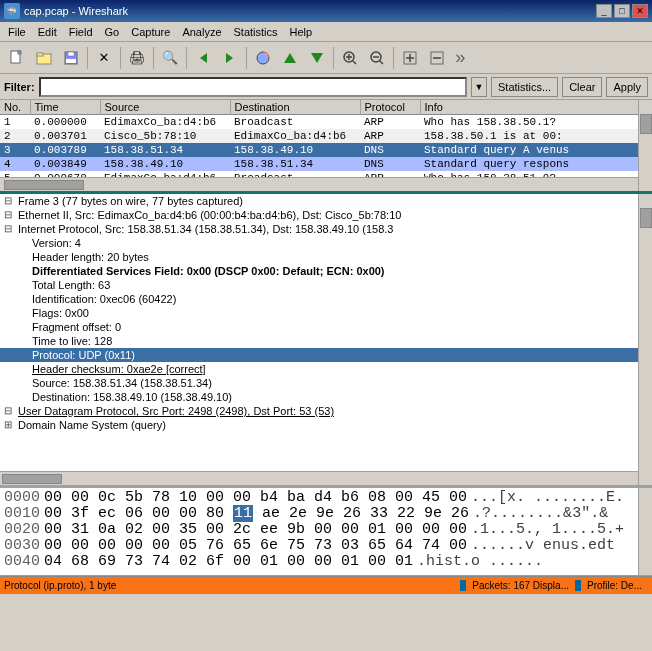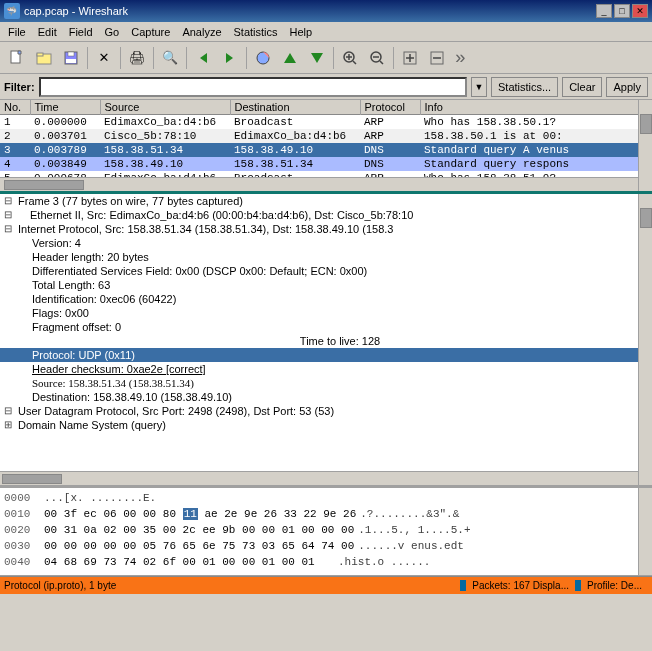--- a/index.html
+++ b/index.html
@@ -181,21 +181,21 @@
       flex-shrink: 0;
       font-size: 10px;
       cursor: pointer;
     }
 
     
     #hex-dump {
       background: white;
       height: 88px;
       overflow: hidden;
-      font-size: 11px;
+      font-size: 15px;
       font-family: 'Courier New', monospace;
       padding: 2px 4px;
       position: relative;
     }
     .hex-row {
       display: flex;
       gap: 4px;
       line-height: 16px;
     }
     .hex-offset { color: #606060; min-width: 36px; }
@@ -418,96 +418,97 @@
 </div>
 
 <div id="packet-detail" style="position:relative; overflow:hidden;">
   <div id="detail-content">
       <div class="detail-row" style="padding-left: 4px;">
         <span class="detail-expand" style="color: rgb(68, 68, 68);">⊟</span>
         <span style="overflow: hidden; text-overflow: ellipsis; white-space: nowrap;">Frame 3 (77 bytes on wire, 77 bytes captured)</span>
       </div>
       <div class="detail-row" style="padding-left: 4px;">
         <span class="detail-expand" style="color: rgb(68, 68, 68);">⊟</span>
-        <span style="overflow: hidden; text-overflow: ellipsis; white-space: nowrap; margin-left: 12px;">Ethernet II, Src: EdimaxCo_ba:d4:b6 (00:00:b4:ba:d4:b6), Dst: Cisco_5b:78:10</span>
+        <span style="overflow: hidden; text-overflow: ellipsis; white-space: nowrap;">Ethernet II, Src: EdimaxCo_ba:d4:b6 (00:00:b4:ba:d4:b6), Dst: Cisco_5b:78:10</span>
       </div>
       <div class="detail-row" style="padding-left: 4px;">
         <span class="detail-expand" style="color: rgb(68, 68, 68);">⊟</span>
         <span style="overflow: hidden; text-overflow: ellipsis; white-space: nowrap;">Internet Protocol, Src: 158.38.51.34 (158.38.51.34), Dst: 158.38.49.10 (158.3</span>
       </div>
       <div class="detail-row" style="padding-left: 18px;">
         <span class="detail-expand"> </span>
         <span style="overflow: hidden; text-overflow: ellipsis; white-space: nowrap;">Version: 4</span>
       </div>
       <div class="detail-row" style="padding-left: 18px;">
         <span class="detail-expand"> </span>
         <span style="overflow: hidden; text-overflow: ellipsis; white-space: nowrap;">Header length: 20 bytes</span>
       </div>
       <div class="detail-row" style="padding-left: 18px;">
         <span class="detail-expand"> </span>
-        <span style="overflow: hidden; text-overflow: ellipsis; white-space: nowrap;">Differentiated Services Field: 0x00 (DSCP 0x00: Default; ECN: 0x00)</span>
+        <span style="overflow: hidden; text-overflow: ellipsis; white-space: nowrap; font-weight: bold;">Differentiated Services Field: 0x00 (DSCP 0x00: Default; ECN: 0x00)</span>
       </div>
       <div class="detail-row" style="padding-left: 18px;">
         <span class="detail-expand"> </span>
         <span style="overflow: hidden; text-overflow: ellipsis; white-space: nowrap;">Total Length: 63</span>
       </div>
       <div class="detail-row" style="padding-left: 18px;">
         <span class="detail-expand"> </span>
         <span style="overflow: hidden; text-overflow: ellipsis; white-space: nowrap;">Identification: 0xec06 (60422)</span>
       </div>
       <div class="detail-row" style="padding-left: 18px;">
         <span class="detail-expand"> </span>
         <span style="overflow: hidden; text-overflow: ellipsis; white-space: nowrap;">Flags: 0x00</span>
       </div>
       <div class="detail-row" style="padding-left: 18px;">
         <span class="detail-expand"> </span>
         <span style="overflow: hidden; text-overflow: ellipsis; white-space: nowrap;">Fragment offset: 0</span>
       </div>
-      <div class="detail-row" style="padding-left: 18px; justify-content: center;">
+      <div class="detail-row" style="padding-left: 18px;">
         <span class="detail-expand"> </span>
         <span style="overflow: hidden; text-overflow: ellipsis; white-space: nowrap;">Time to live: 128</span>
       </div>
       <div class="detail-row highlighted" style="padding-left: 18px;">
         <span class="detail-expand"> </span>
         <span style="overflow: hidden; text-overflow: ellipsis; white-space: nowrap;">Protocol: UDP (0x11)</span>
       </div>
       <div class="detail-row" style="padding-left: 18px;">
         <span class="detail-expand"> </span>
         <span style="overflow: hidden; text-overflow: ellipsis; white-space: nowrap; text-decoration: underline;">Header checksum: 0xae2e [correct]</span>
       </div>
       <div class="detail-row" style="padding-left: 18px;">
         <span class="detail-expand"> </span>
-        <span style="overflow: hidden; text-overflow: ellipsis; white-space: nowrap; font-family: Liberation Serif, serif;">Source: 158.38.51.34 (158.38.51.34)</span>
+        <span style="overflow: hidden; text-overflow: ellipsis; white-space: nowrap;">Source: 158.38.51.34 (158.38.51.34)</span>
       </div>
       <div class="detail-row" style="padding-left: 18px;">
         <span class="detail-expand"> </span>
         <span style="overflow: hidden; text-overflow: ellipsis; white-space: nowrap;">Destination: 158.38.49.10 (158.38.49.10)</span>
       </div>
       <div class="detail-row" style="padding-left: 4px;">
         <span class="detail-expand" style="color: rgb(68, 68, 68);">⊟</span>
-        <span style="overflow: hidden; text-overflow: ellipsis; white-space: nowrap;">User Datagram Protocol, Src Port: 2498 (2498), Dst Port: 53 (53)</span>
+        <span style="overflow: hidden; text-overflow: ellipsis; white-space: nowrap; text-decoration: underline;">User Datagram Protocol, Src Port: 2498 (2498), Dst Port: 53 (53)</span>
       </div>
       <div class="detail-row" style="padding-left: 4px;">
         <span class="detail-expand" style="color: rgb(68, 68, 68);">⊞</span>
         <span style="overflow: hidden; text-overflow: ellipsis; white-space: nowrap;">Domain Name System (query)</span>
       </div>
     </div>
 
   <div style="height:14px;background:#d4d0c8;border-top:1px solid #a0a0a0;display:flex;align-items:center;position:absolute;bottom:0;left:0;right:14px;">
     <div style="width:60px;height:10px;background:#a0a0a0;border:1px solid #888;margin-left:2px;"></div>
   </div>
   <div class="vscroll">
     <div style="width:12px;height:20px;background:#a0a0a0;border:1px solid #888;margin:14px 1px 0;"></div>
   </div>
 </div>
 
 <div id="hex-dump" style="position:relative; overflow:hidden; border-bottom: 1px solid #a0a0a0;">
   <div id="hex-content">
       <div class="hex-row">
         <span class="hex-offset">0000</span>
+        <span class="hex-bytes">00 00 0c 5b 78 10 00 00   b4 ba d4 b6 08 00 45 00</span>
         <span class="hex-ascii">...[x.  ........E.</span>
       </div>
       <div class="hex-row">
         <span class="hex-offset">0010</span>
         <span class="hex-bytes">00 3f ec 06 00 00 80 <span class="highlight">11</span>   ae 2e 9e 26 33 22 9e 26</span>
         <span class="hex-ascii">.?........&amp;3".&amp;</span>
       </div>
       <div class="hex-row">
         <span class="hex-offset">0020</span>
         <span class="hex-bytes">00 31 0a 02 00 35 00 2c   ee 9b 00 00 01 00 00 00</span>

